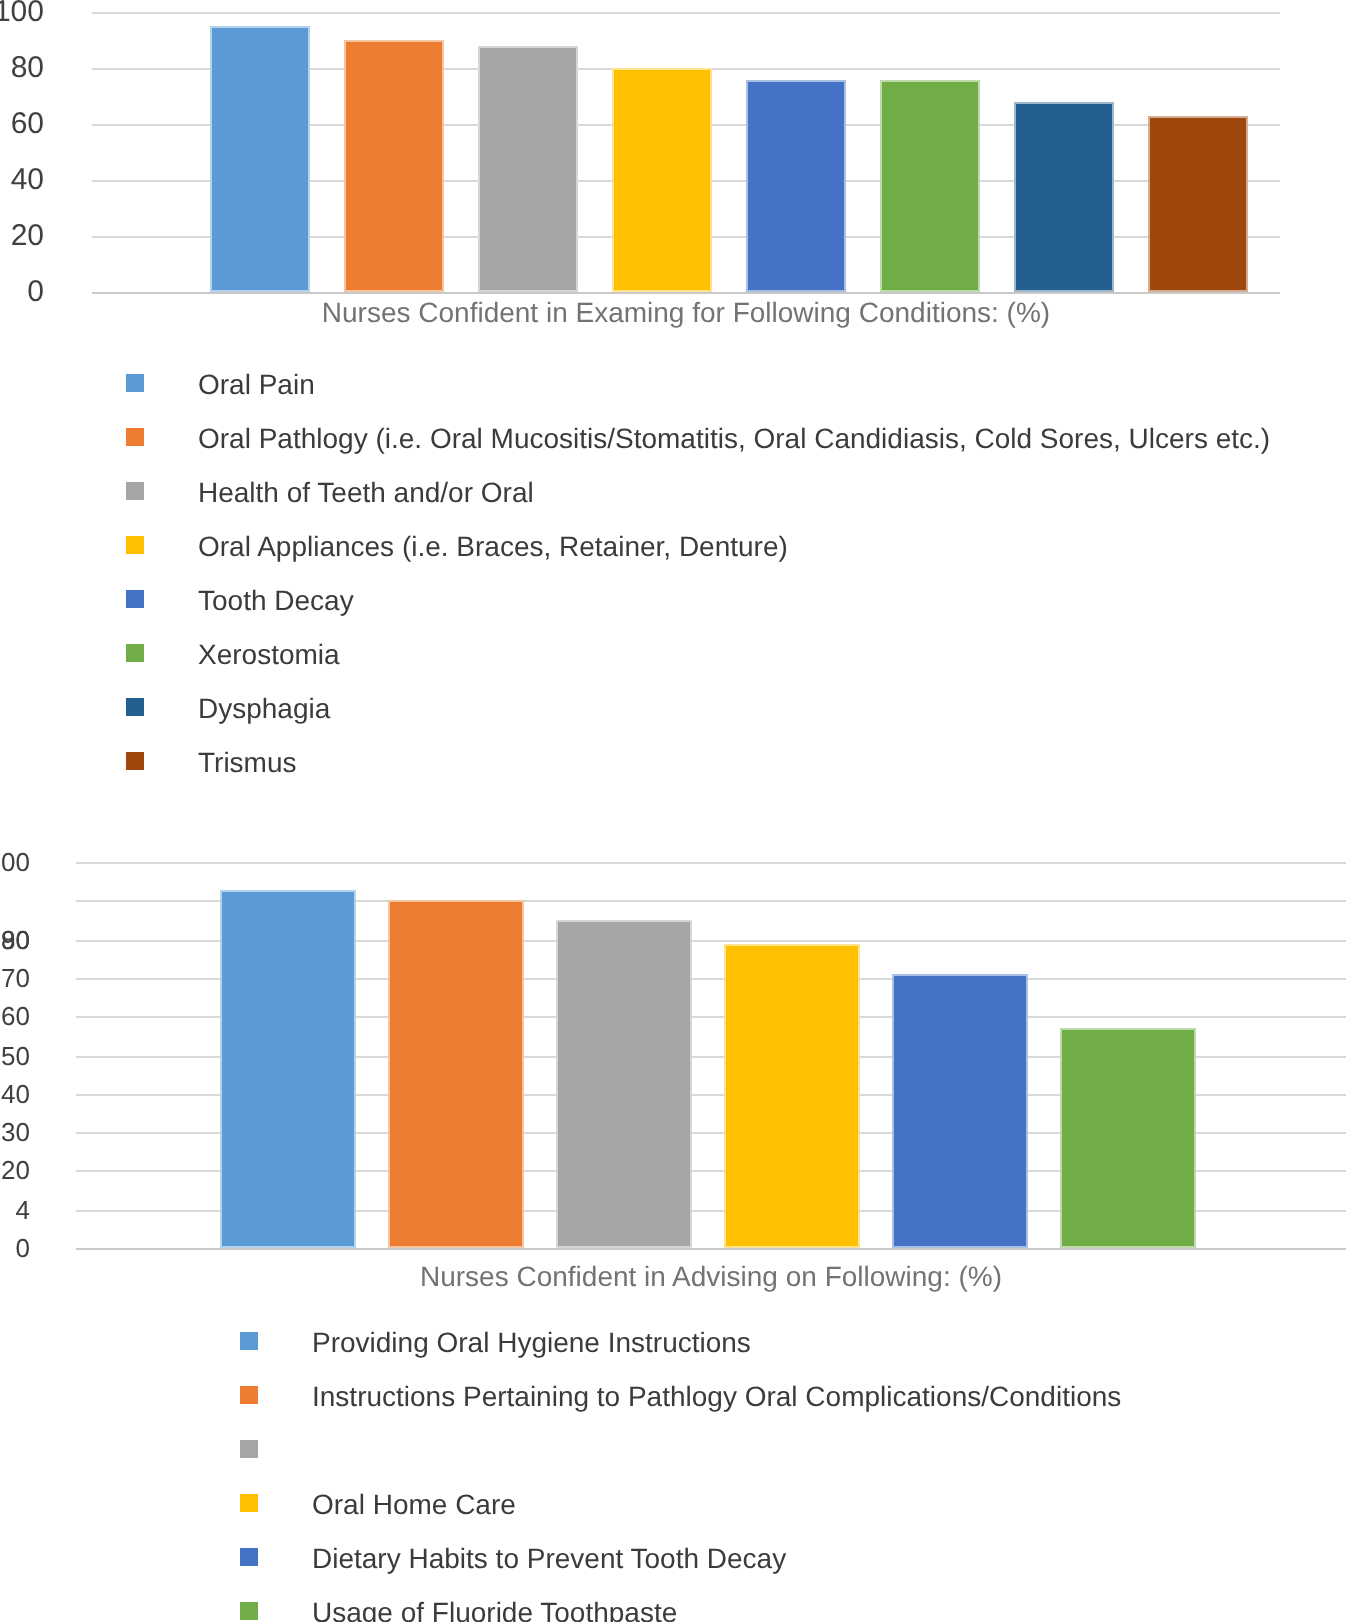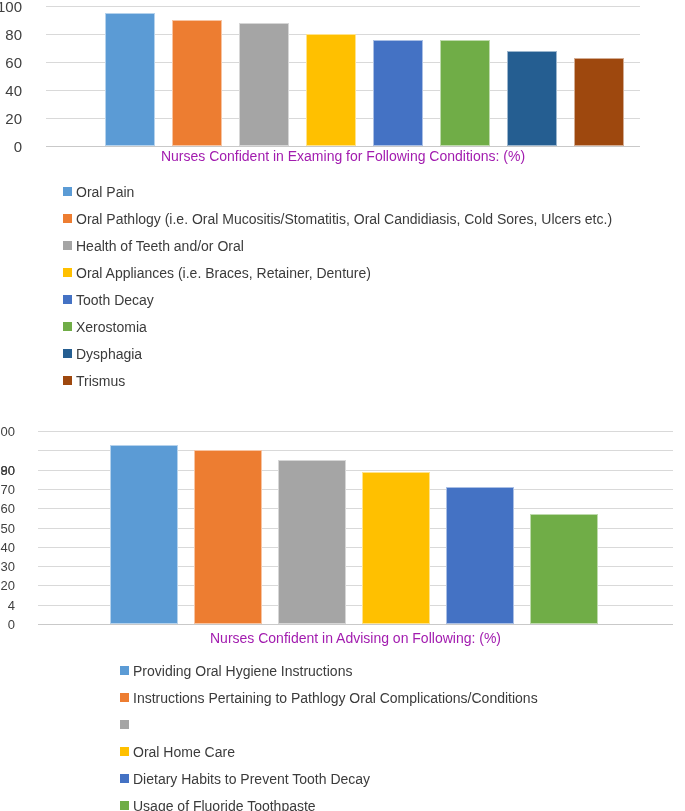--- a/index.html
+++ b/index.html
@@ -25,28 +25,28 @@
     transform: translateY(-50%); line-height: 1; color: #404040;
   }
 
   .bars { position: absolute; top: 0; bottom: 0; display: flex; align-items: flex-end; }
   .chart1 .bars { left: 59px; gap: 17px; }
   .chart2 .bars { left: 72px; gap: 16px; }
   .bar { box-sizing: border-box; border: 1px solid rgba(255,255,255,0.55); }
   .chart1 .bar { width: 50px; }
   .chart2 .bar { width: 68px; }
 
-  .chart-title { position: absolute; text-align: center; font-size: 14px; color: #a21caf; }
+  .chart-title { position: absolute; text-align: center; font-size: 14px; color: #737373; }
   .chart1 .chart-title { top: 148px; left: 46px; width: 594px; }
   .chart2 .chart-title { top: 205px; left: 38px; width: 635px; }
 
   .legend { position: absolute; }
   .chart1 .legend { top: 178px; left: 63px; }
   .chart2 .legend { top: 232px; left: 120px; }
-  .legend-item { display: flex; align-items: center; height: 27px; }
+  .legend-item { display: flex; align-items: center; height: 27px; gap: 23px; }
   .swatch { width: 9px; height: 9px; flex: 0 0 9px; margin-right: 4px; }
   .legend-label { font-size: 14px; color: #3b3b3b; white-space: nowrap; }
 </style>
 </head>
 <body>
 
 <div class="chart chart1">
   <div class="yaxis">
       <div class="ylabel" style="top: 100%;">0</div>
       <div class="ylabel" style="top: 80%;">20</div>

